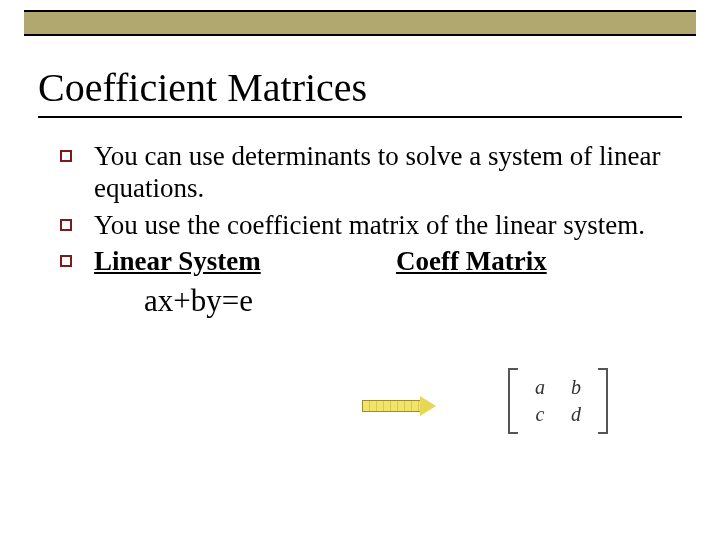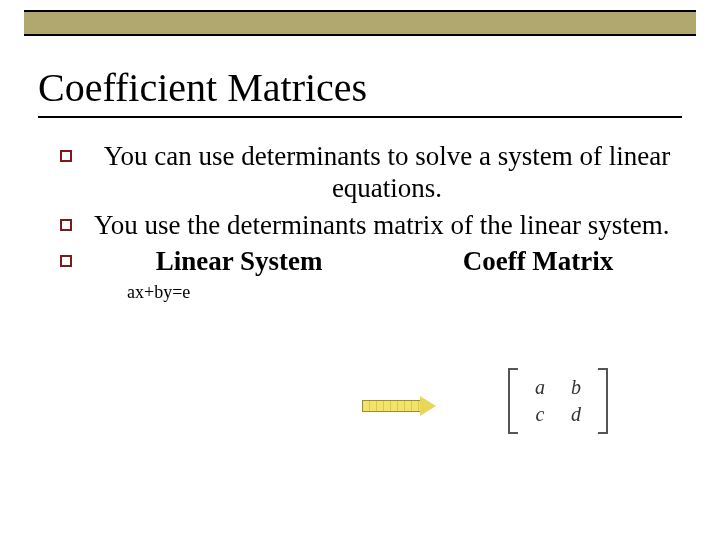--- a/index.html
+++ b/index.html
@@ -45,21 +45,20 @@
   .content {
     position: absolute;
     top: 140px;
     left: 60px;
     right: 40px;
   }
   .bullet-row {
     display: flex;
     align-items: flex-start;
     margin-bottom: 4px;
-    text-align: center;
   }
   .bullet-box {
     flex: 0 0 auto;
     width: 12px;
     height: 12px;
     border: 2px solid #7a1c1c;
     margin-top: 10px;
     margin-right: 22px;
     box-sizing: border-box;
   }
@@ -73,24 +72,25 @@
   }
   .col-left {
     flex: 0 0 290px;
   }
   .col-right {
     flex: 1;
     margin-left: 12px;
   }
   .heading {
     font-weight: bold;
+    text-decoration: underline;
   }
   .equations {
-    margin-left: 67px;
-    font-size: 18px;
+    margin-left: 84px;
+    font-size: 31px;
     line-height: 1.2;
   }
   .matrix-area {
     position: absolute;
     left: 448px;
     top: 228px;
     width: 100px;
     height: 66px;
   }
   .bracket {
@@ -183,21 +183,21 @@
 
   <div class="content">
 
     <div class="bullet-row">
       <div class="bullet-box"></div>
       <div class="bullet-text">You can use determinants to solve a system of linear equations.</div>
     </div>
 
     <div class="bullet-row">
       <div class="bullet-box"></div>
-      <div class="bullet-text">You use the determinants matrix of the linear system.</div>
+      <div class="bullet-text">You use the coefficient matrix of the linear system.</div>
     </div>
 
     <div class="bullet-row columns-row">
       <div class="bullet-box"></div>
       <div class="bullet-text">
         <div class="col-left heading">Linear System</div>
         <div class="col-right heading">Coeff Matrix</div>
       </div>
     </div>
 

